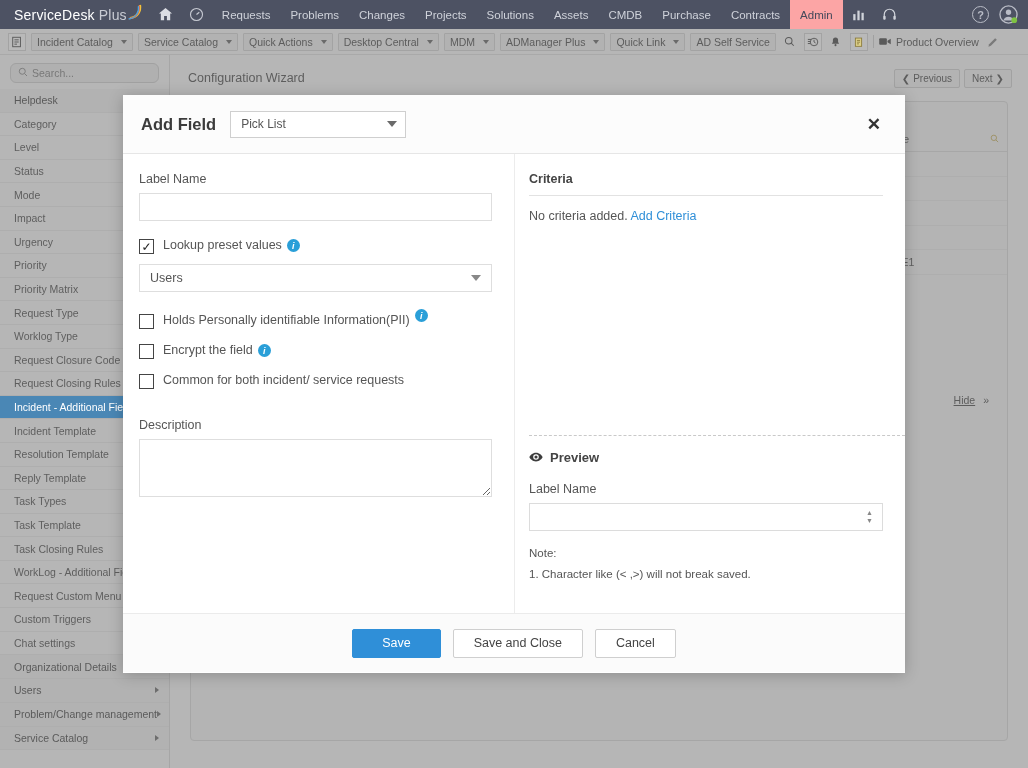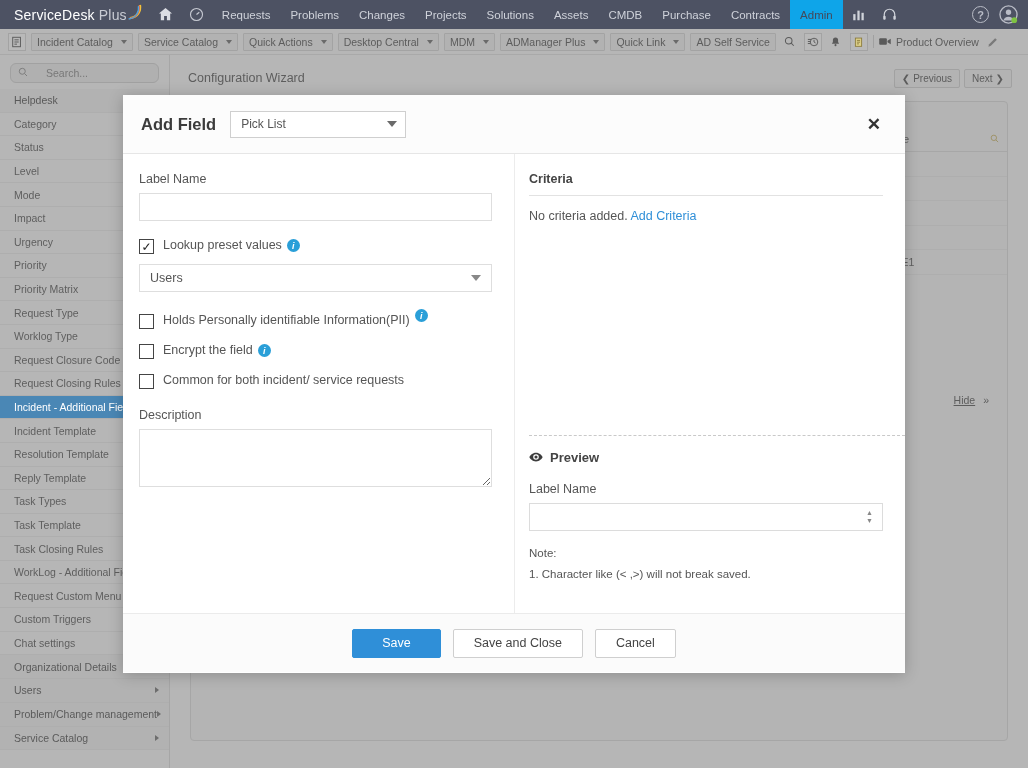--- a/index.html
+++ b/index.html
@@ -28,21 +28,21 @@
   .brand .swoosh { margin-left:1px; position:relative; top:-1px; }
 
   .navicon {
     display:flex; align-items:center; justify-content:center;
     width: 31px; color:#d7d9e0;
   }
   .navitem {
     display:flex; align-items:center; padding: 0 10px;
     font-size: 11.5px; color:#cfd2da; white-space:nowrap;
   }
-  .navitem.active { background:#0ea5e9; color:#44495a; }
+  .navitem.active { background:#fca5a5; color:#44495a; }
   .topnav .spacer { flex: 1 1 auto; }
   .rightnav { display:flex; align-items:center; padding-right:10px; gap: 10px;}
   .circ-icon {
     width:17px;height:17px;border-radius:50%;
     border:1.5px solid #b9bcc6; color:#b9bcc6;
     display:flex;align-items:center;justify-content:center;
     font-size:11px; font-weight:bold;
   }
   .avatar-ic { position:relative; width:19px;height:19px; }
 
@@ -73,21 +73,21 @@
 
   
   .sidebar {
     position:absolute; top:55px; left:0; width:170px; height:713px;
     background:#b6b6b6; border-right:1px solid #a6a6a6;
     overflow:hidden;
   }
   .search-wrap { padding: 8px 10px 6px 10px; }
   .search-box {
     height:20px; background:#b0b0b0; border:1px solid #a1a1a1; border-radius:6px;
-    display:flex;align-items:center;gap:18px;padding:0 7px;
+    display:flex;align-items:center;gap:4px;padding:0 7px;
     font-size:10.5px;color:#787878;
   }
   .side-item {
     height:23.6px; display:flex; align-items:center; justify-content:space-between;
     padding: 0 10px 0 14px; font-size:10.5px; color:#5e5e5e;
     border-bottom:1px solid #aeaeae;
     white-space:nowrap; overflow:hidden;
   }
   .side-item.group { background:#b2b2b2; color:#5a5a5a; }
   .side-item.active { background:#4a87b5; color:#ffffff; }
@@ -418,24 +418,24 @@
       </div>
     </div>
 
     <div class="side-item group">
         <span>Helpdesk</span>
       </div>
     <div class="side-item">
         <span>Category</span>
       </div>
     <div class="side-item">
+        <span>Level</span>
+      </div>
+    <div class="side-item">
         <span>Status</span>
-      </div>
-    <div class="side-item">
-        <span>Level</span>
       </div>
     <div class="side-item">
         <span>Mode</span>
       </div>
     <div class="side-item">
         <span>Impact</span>
       </div>
     <div class="side-item">
         <span>Urgency</span>
       </div>
@@ -600,21 +600,21 @@
           <span class="chk-label">
             <span>Encrypt the field</span><span class="info-i">i</span>
           </span>
         </div>
 
         <div class="chk-row" style="margin-top:14px">
           <span class="chk"></span>
           <span class="chk-label">Common for both incident/ service requests</span>
         </div>
 
-        <div class="fld-label" style="margin-top:19px">Description</div>
+        <div class="fld-label" style="margin-top:29px">Description</div>
         <textarea class="txt-area" style=""></textarea>
       </div>
 
       <div class="mb-right">
         <div class="crit-title">Criteria</div>
         <hr class="crit-rule">
         <div class="crit-text">
           <span>No criteria added.</span>
           <span class="link">Add Criteria</span>
         </div>

